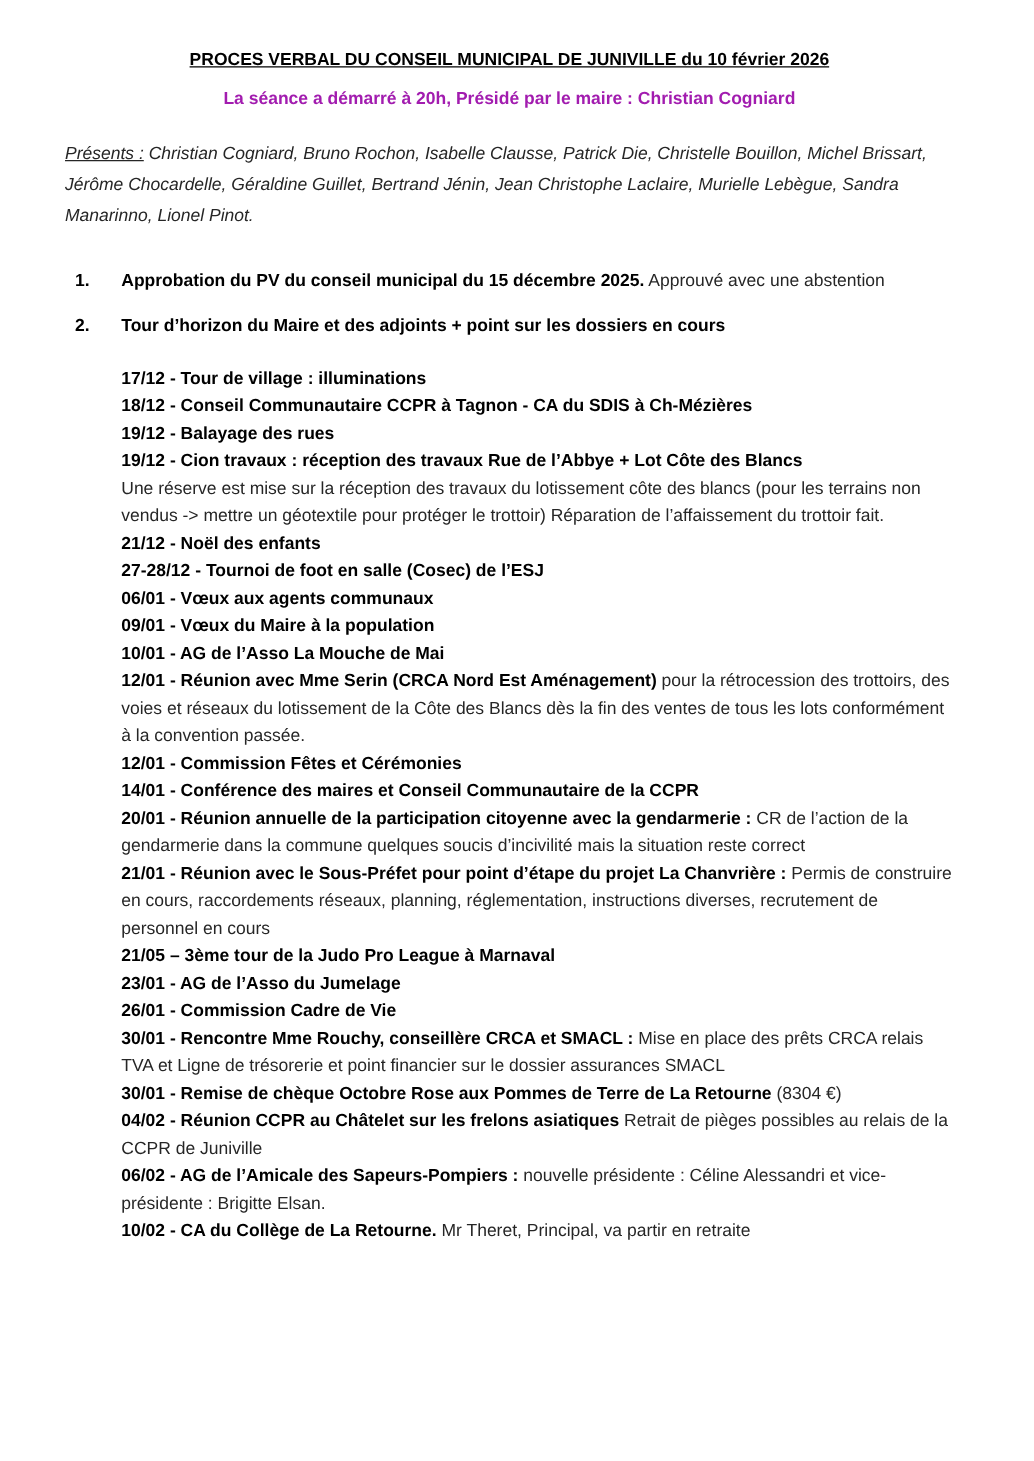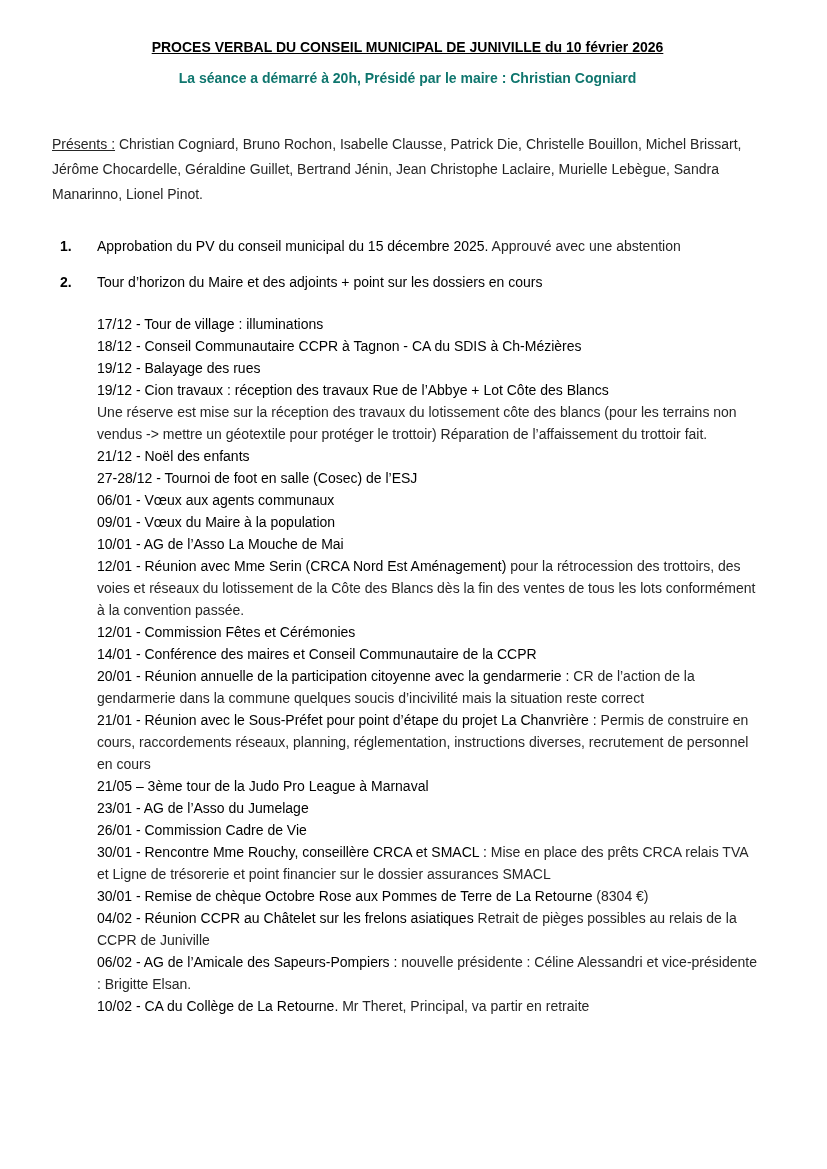--- a/index.html
+++ b/index.html
@@ -10,28 +10,28 @@
     height: 1169px;
     margin: 0 auto;
     background: #ffffff;
     color: #262626;
     font-family: "Liberation Sans", sans-serif;
     font-size: 14px;
     line-height: 22px;
     padding: 36px 64px 28px 52px;
     overflow: hidden;
   }
-  b, .bold { font-weight: normal; color: #000000; margin-top: 24px; }
+  b, .bold { font-weight: bold; color: #000000; margin-top: 24px; }
   .u { text-decoration: underline; }
   .center { text-align: center; }
   .doc-title { font-weight: bold; color:#000; }
-  .doc-subtitle { font-weight: bold; color:#0f766e; margin-top: 9px; }
+  .doc-subtitle { font-weight: bold; color:#a21caf; margin-top: 9px; }
   .secretary { margin-top: 10px; }
   .secretary .name-gap { display: inline-block; width: 14px; }
-  .presents { margin: 43px 0 0 0; line-height: 25px; }
+  .presents { margin: 21px 0 0 0; line-height: 25px; font-style: italic; }
   .absent { margin: 9px 0 0 0; }
   .agenda-item { display: flex; margin: 0; }
   .agenda-item.first { margin-top: 28px; }
   .agenda-item.second { margin-top: 14px; }
   .agenda-num { flex: none; width: 45px; padding-left: 8px; font-weight: bold; color: #000; }
   .agenda-text { flex: 1; }
   .events { margin: 20px 0 0 45px; }
   .event { margin: 0; }
 </style>
 </head>

